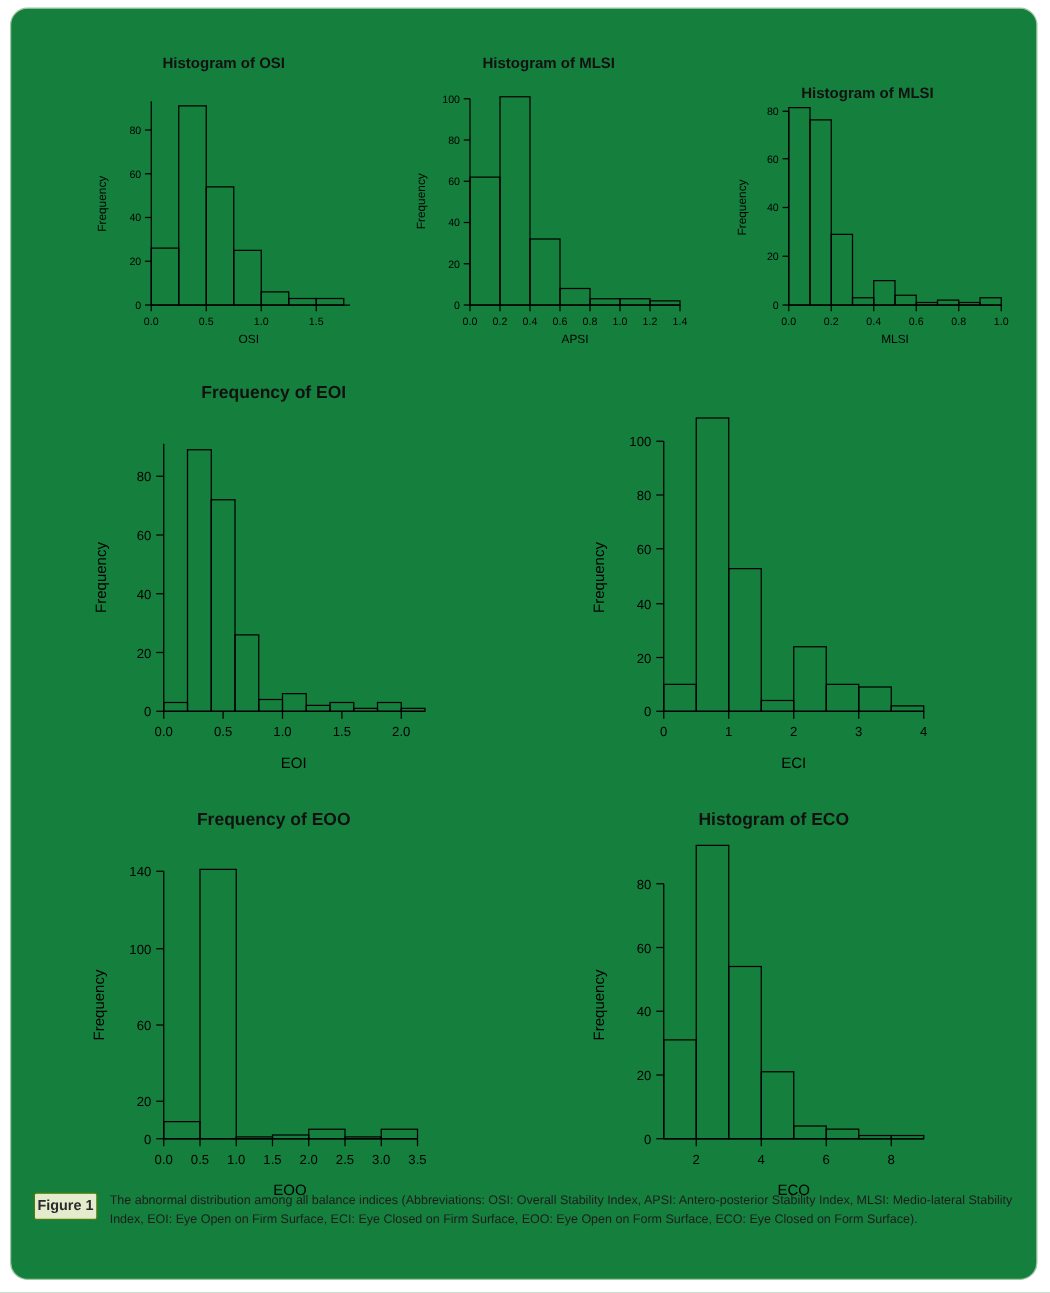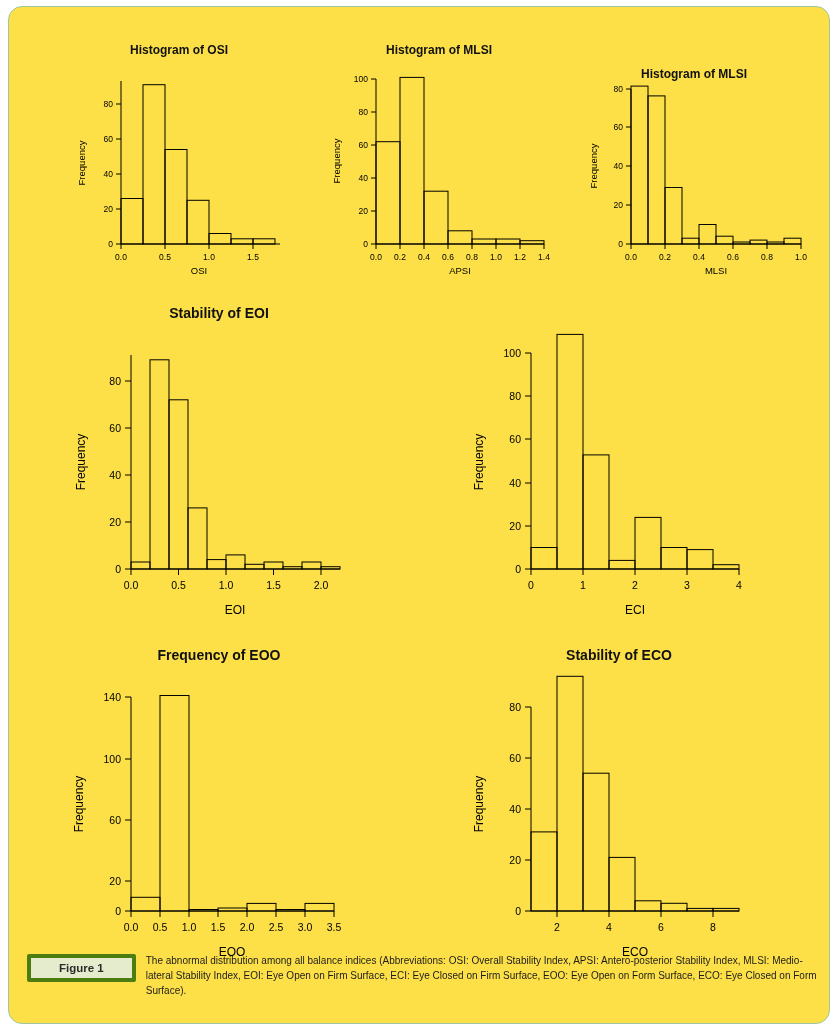--- a/index.html
+++ b/index.html
@@ -1,19 +1,19 @@
 <!DOCTYPE html>
 <html><head>
 <meta charset="utf-8">
 <style>
   html,body{margin:0;padding:0;background:#ffffff;}
   body{width:840px;height:1034px;font-family:"Liberation Sans",sans-serif;color:#1a1a1a;}
   .figure-frame{
     position:absolute;left:8px;top:6px;width:822px;height:1018px;
-    border:1.5px solid #9ec6a0;border-radius:14px;background:#fde047;
+    border:1.5px solid #9ec6a0;border-radius:14px;background:#15803d;
     box-sizing:border-box;
   }
   .panels{position:relative;width:100%;height:930px;}
   .panel{position:absolute;}
   .panel-title{
     position:absolute;width:100%;text-align:center;font-weight:bold;
     color:#111;
   }
   .plot{position:absolute;}
   svg{display:block;overflow:visible;}
@@ -22,22 +22,22 @@
   .tick-label{font-family:"Liberation Sans",sans-serif;fill:#000;}
   .axis-title{font-family:"Liberation Sans",sans-serif;fill:#000;text-anchor:middle;}
   .ylab{font-family:"Liberation Sans",sans-serif;fill:#000;text-anchor:middle;}
 
   
   .caption{
     position:absolute;left:18px;top:946px;width:790px;
     display:flex;gap:10px;align-items:flex-start;
   }
   .caption-badge{
-    background:#e4eccd;border:4px solid #4d7c0f;color:#2b2b2b;
-    font-size:11.5px;font-weight:bold;padding:4px 28px;border-radius:2px;
+    background:#e4eccd;border:1px solid #4d7c0f;color:#2b2b2b;
+    font-size:11.5px;font-weight:bold;padding:4px 2px;border-radius:2px;
     white-space:nowrap;margin-top:1px;
   }
   .caption-text{font-size:10px;line-height:1.5;color:#1c1c1c;}
 </style>
 </head>
 <body>
 
 <div class="figure-frame">
 
   <div class="panels">
@@ -188,21 +188,21 @@
               <text x="198" y="199">0.8</text>
             <path class="axis-line" d="M232,183 L232,188"></path>
               <text x="232" y="199">1.0</text>
           </g>
           <text class="axis-title" font-size="9.5" x="147" y="213">MLSI</text>
         </g>
       </svg>
     </div>
 
     <div class="panel" style="left:30px;top:292px;width:360px;height:320px;">
-      <div class="panel-title" style="top:6px;font-size:14px;">Stability of EOI</div>
+      <div class="panel-title" style="top:6px;font-size:14px;">Frequency of EOI</div>
       <svg class="plot" style="left:0;top:30px;" width="360" height="285">
         <g>
           <path class="axis-line" d="M92,26 L92,240"></path>
           <g class="tick-label" font-size="10.5" text-anchor="end">
             <path class="axis-line" d="M92,240 L86,240"></path>
               <text x="82" y="244">0</text>
             <path class="axis-line" d="M92,193 L86,193"></path>
               <text x="82" y="197">20</text>
             <path class="axis-line" d="M92,146 L86,146"></path>
               <text x="82" y="150">40</text>
@@ -341,21 +341,21 @@
               <text x="266" y="260">3.0</text>
             <path class="axis-line" d="M295,240 L295,246"></path>
               <text x="295" y="260">3.5</text>
           </g>
           <text class="axis-title" font-size="12" x="193" y="285">EOO</text>
         </g>
       </svg>
     </div>
 
     <div class="panel" style="left:430px;top:634px;width:360px;height:320px;">
-      <div class="panel-title" style="top:6px;font-size:14px;">Stability of ECO</div>
+      <div class="panel-title" style="top:6px;font-size:14px;">Histogram of ECO</div>
       <svg class="plot" style="left:0;top:30px;" width="360" height="285">
         <g>
           <path class="axis-line" d="M92,36 L92,240"></path>
           <g class="tick-label" font-size="10.5" text-anchor="end">
             <path class="axis-line" d="M92,240 L86,240"></path>
               <text x="82" y="244">0</text>
             <path class="axis-line" d="M92,189 L86,189"></path>
               <text x="82" y="193">20</text>
             <path class="axis-line" d="M92,138 L86,138"></path>
               <text x="82" y="142">40</text>

